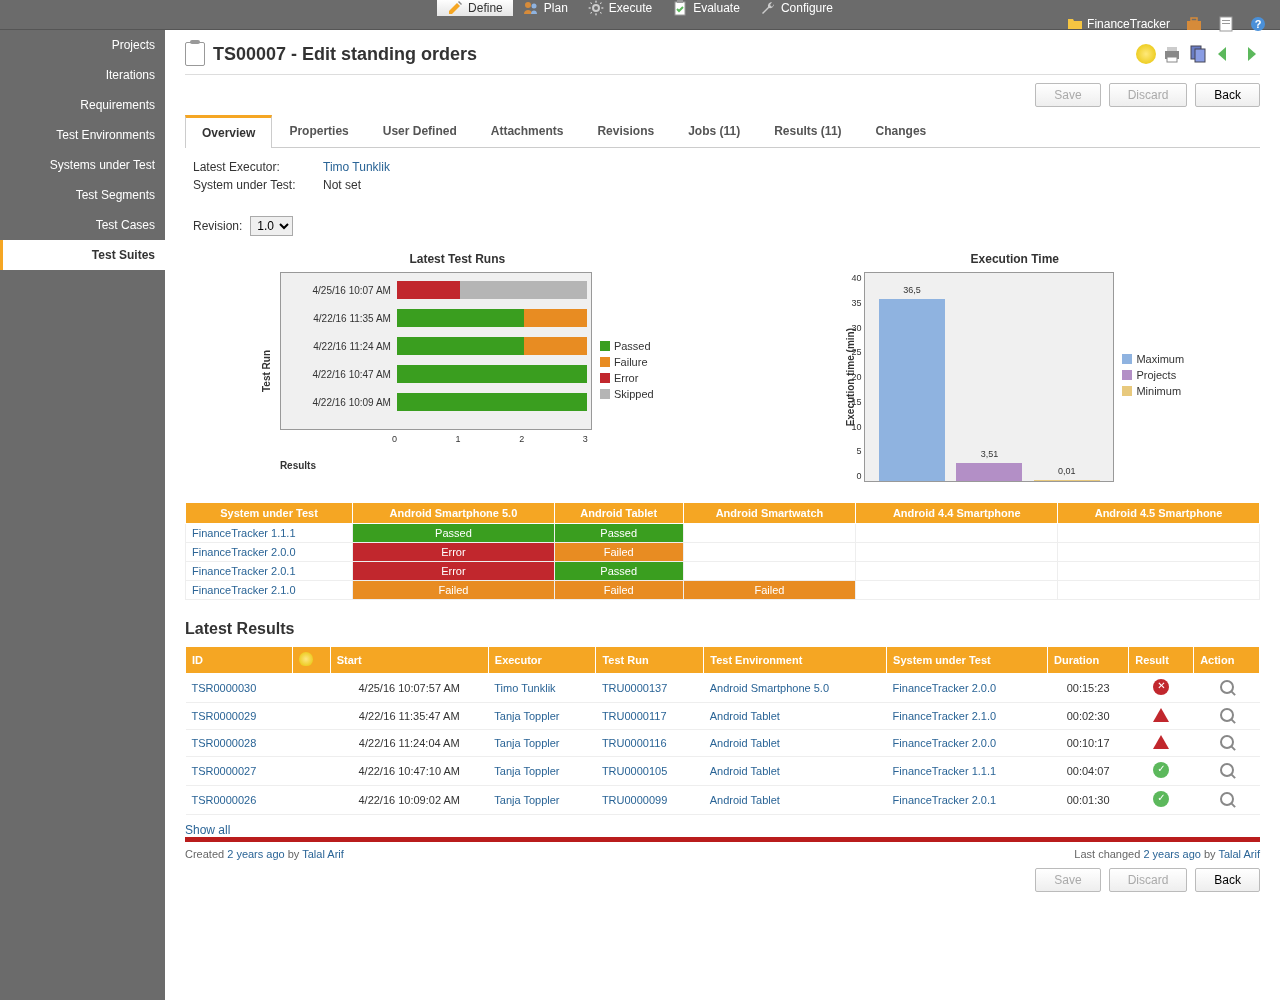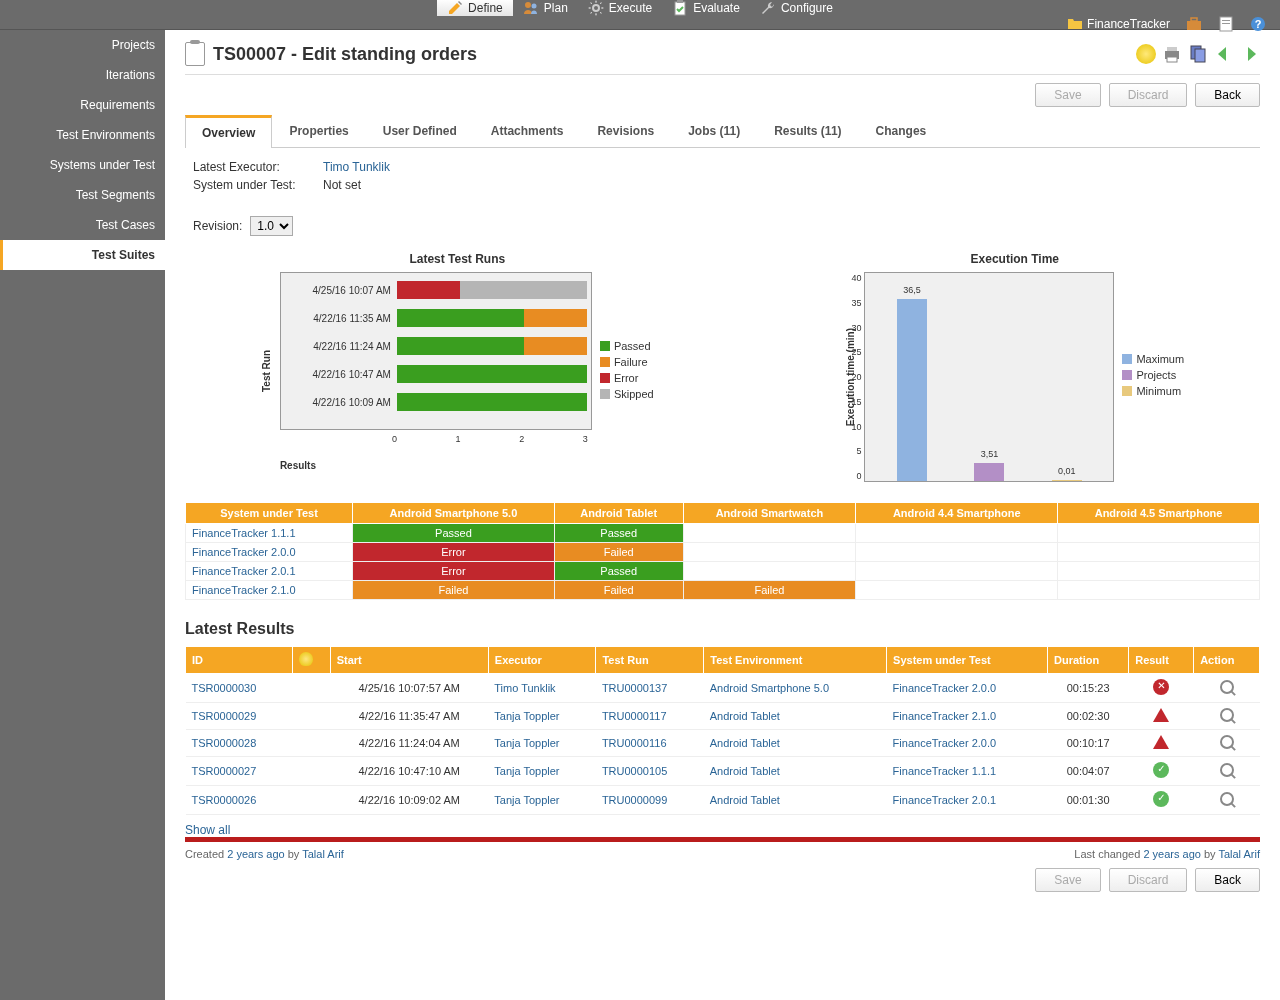--- a/index.html
+++ b/index.html
@@ -46,21 +46,21 @@
 .hbar-track { display:flex; width: 190px; height: 18px; }
 .hbar-seg { height: 100%; }
 .hbar-plot { border: 1px solid #999; padding: 8px 4px; background:#f0f0f0; position:relative;}
 .hbars-container{}
 .x-axis { display:flex; justify-content:space-between; margin-left:112px; width:196px; font-size:9px; margin-top:4px;}
 .x-axis-label{ text-align:left; font-size:10px; font-weight:bold; margin-top:16px;}
 .legend { font-size:11px; }
 .legend-item { display:flex; align-items:center; gap:4px; margin-bottom:4px;}
 .legend-sw { width:10px; height:10px;}
 .vbar-plot { border:1px solid #999; background:#f0f0f0; width:250px; height:210px; position:relative; display:flex; align-items:flex-end; justify-content:space-around; padding: 4px 8px 0 8px;}
-.vbar { width:30px; position:relative;}
+.vbar { width:66px; position:relative;}
 .vbar-val { position:absolute; top:-14px; width:100%; text-align:center; font-size:9px;}
 .vbar-yaxis { position:absolute; left:-24px; top:0; height:100%; display:flex; flex-direction:column; justify-content:space-between; font-size:9px; align-items:flex-end; width:20px;}
 .matrix { margin: 0 0 20px 0;}
 .matrix table { width:100%; border-collapse: collapse; font-size:11px;}
 .matrix th { background:#f5a623; color:#fff; padding:4px 6px; font-weight:bold; text-align:center; border:1px solid #fff;}
 .matrix td { padding:3px 6px; border:1px solid #eee; text-align:center;}
 .matrix td:first-child { text-align:left;}
 .m-link { color:#2a6496; cursor:pointer;}
 .m-passed { background:#3a9e1f; color:#fff;}
 .m-error { background:#c1272d; color:#fff;}

